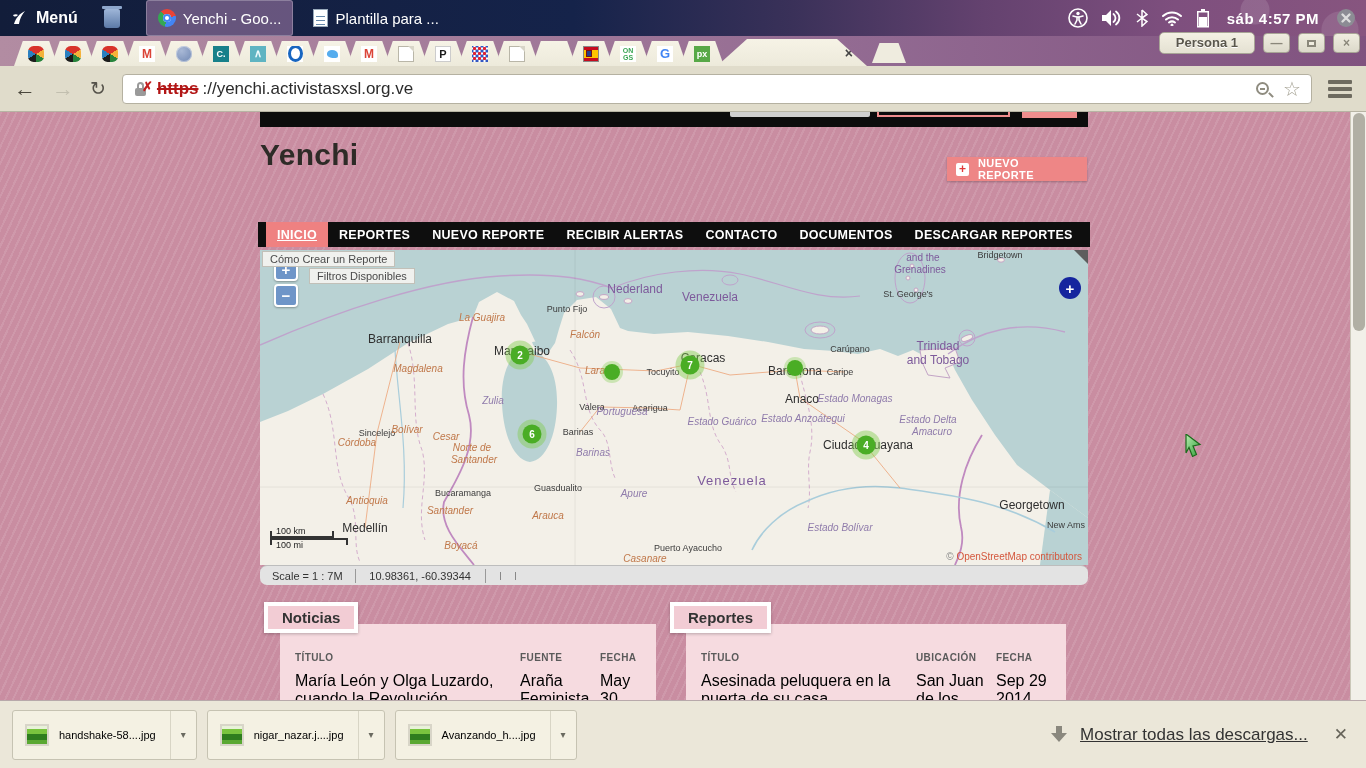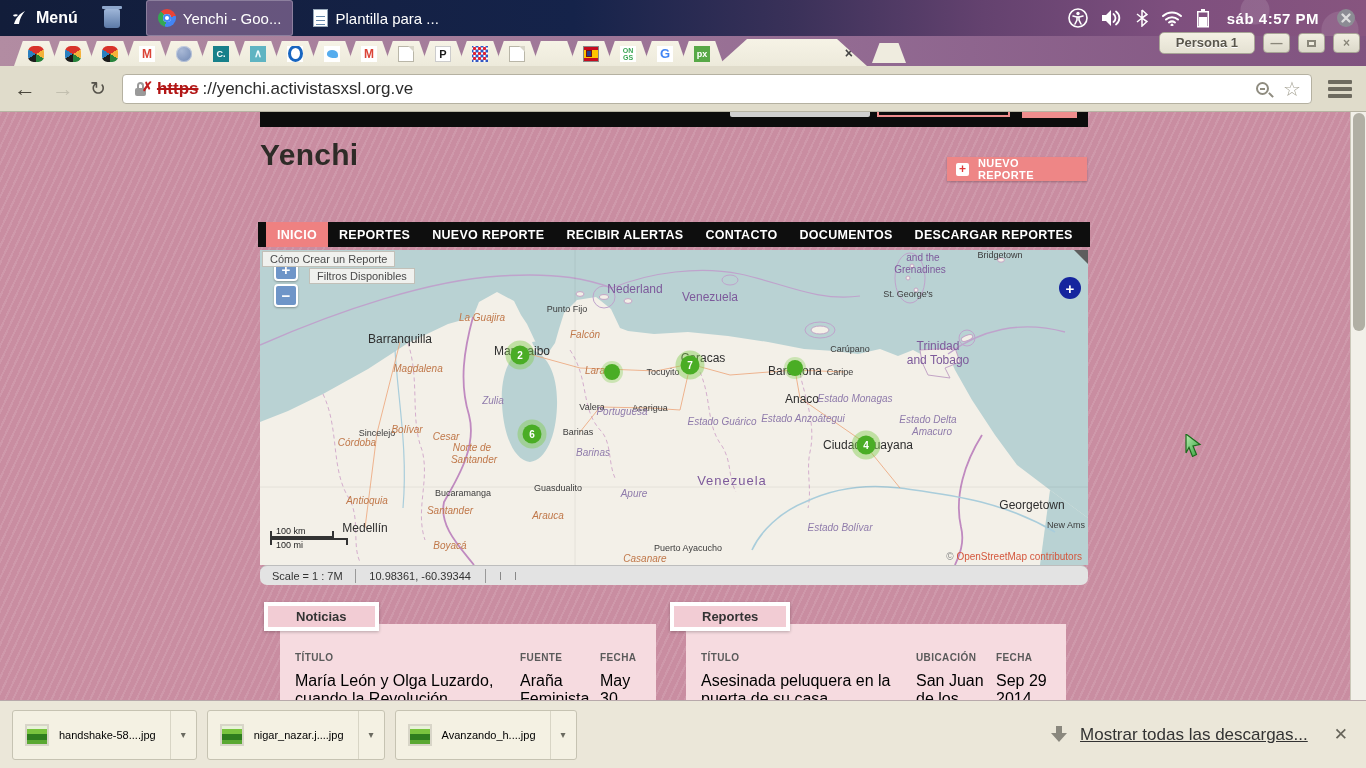--- a/index.html
+++ b/index.html
@@ -108,21 +108,21 @@
   #page-subtitle{position:absolute;left:0;top:64px;font-family:"DejaVu Serif",serif;font-style:italic;
     font-size:18px;color:#8a7340;}
   #new-report-btn{position:absolute;right:1px;top:45px;width:140px;height:24px;background:#ee8686;
     display:flex;align-items:center;gap:9px;padding:0 9px;box-shadow:0 1px 2px rgba(0,0,0,.25);}
   .plus-box{width:13px;height:13px;background:#fff;border-radius:2px;color:#e03a3a;font-weight:bold;font-size:12px;
     display:flex;align-items:center;justify-content:center;line-height:1;}
   #new-report-btn span.lbl{color:#fff;font-size:11px;font-weight:bold;letter-spacing:.4px;}
   #mainnav{position:absolute;left:-2px;top:110px;width:832px;height:25px;background:#0e0e0e;
     display:flex;align-items:stretch;padding-left:8px;}
   .nav-item{display:flex;align-items:center;padding:0 11px;color:#fff;font-size:12.5px;font-weight:bold;letter-spacing:.3px;}
-  .nav-item.active{background:#ef8181;}
+  .nav-item.active{background:#ef8181;text-decoration:underline;}
 
   
   #map{position:absolute;left:0;top:138px;width:828px;height:315px;background:#f3f0e8;overflow:hidden;}
   #map svg.geo{position:absolute;left:0;top:0;}
   .mlabel{position:absolute;transform:translate(-50%,-50%);white-space:nowrap;pointer-events:none;}
   .city-lg{font-size:12px;color:#2e2e2e;}
   .city-sm{font-size:9px;color:#3c3c3c;}
   .state-o{font-size:10px;font-style:italic;color:#c0784a;}
   .state-p{font-size:10px;font-style:italic;color:#8f7bab;}
   .country{font-size:12px;color:#7d5a9b;}
@@ -152,21 +152,21 @@
     border-top:1px solid #bdbdbd;display:flex;align-items:center;font-size:11px;color:#333;border-radius:7px;}
   .status-seg{padding:0 12px;height:14px;line-height:14px;border-right:1px solid #999;}
   .status-seg.coords{min-width:130px;text-align:center;}
   .status-tick{width:1px;height:8px;background:#888;margin-left:14px;}
 
   
   .section{position:absolute;top:490px;height:166px;}
   #sec-noticias{left:4px;width:392px;}
   #sec-reportes{left:410px;width:396px;}
   .sec-head{position:absolute;left:0;top:0;z-index:2;background:#f2ccd4;border:4px solid #fff;
-    padding:3px 28px;font-size:13px;font-weight:bold;color:#333;box-shadow:0 1px 3px rgba(0,0,0,.25);}
+    padding:3px 14px;font-size:15px;font-weight:bold;color:#333;box-shadow:0 1px 3px rgba(0,0,0,.25);}
   .sec-panel{position:absolute;left:16px;top:22px;right:0;height:112px;background:#f6dbe0;padding:28px 10px 0 15px;}
   .sec-grid{display:grid;column-gap:10px;align-items:start;}
   #sec-noticias .sec-grid{grid-template-columns:215px 70px auto;}
   #sec-reportes .sec-grid{grid-template-columns:205px 70px auto;}
   .sec-grid .hd{font-size:10px;font-weight:bold;color:#5a5a5a;letter-spacing:.4px;}
   .sec-row{margin-top:9px;padding-bottom:10px;border-bottom:2px solid #fff;}
 
   
   #scrollbar{position:absolute;left:1350px;top:112px;width:16px;height:588px;background:#f2f0e9;border-left:1px solid #cac7b8;}
   #scroll-thumb{position:absolute;left:2px;top:1px;width:12px;height:218px;background:#b1afa4;border-radius:6px;}
@@ -459,21 +459,21 @@
             <div class="mlabel state-o" style="left: 214px; top: 209px;">Santander</div>
             <div class="mlabel state-o" style="left: 107px; top: 250px;">Antioquia</div>
             <div class="mlabel city-sm" style="left: 203px; top: 243px;">Bucaramanga</div>
             <div class="mlabel city-sm" style="left: 298px; top: 238px;">Guasdualito</div>
             <div class="mlabel state-p" style="left: 374px; top: 243px;">Apure</div>
             <div class="mlabel state-o" style="left: 190px; top: 260px;">Santander</div>
             <div class="mlabel state-o" style="left: 288px; top: 265px;">Arauca</div>
             <div class="mlabel city-lg" style="left: 105px; top: 278px;">Medellín</div>
             <div class="mlabel country-lg" style="left: 472px; top: 230px;">Venezuela</div>
             <div class="mlabel state-p" style="left: 580px; top: 277px;">Estado Bolívar</div>
-            <div class="mlabel state-o" style="left: 190px; top: 295px;">Boyacá</div>
+            <div class="mlabel state-o" style="left: 201px; top: 295px;">Boyacá</div>
             <div class="mlabel state-o" style="left: 385px; top: 308px;">Casanare</div>
             <div class="mlabel city-sm" style="left: 428px; top: 298px;">Puerto Ayacucho</div>
             <div class="mlabel city-lg" style="left: 772px; top: 255px;">Georgetown</div>
             <div class="mlabel city-sm" style="left: 806px; top: 275px;">New Ams</div>
           </div>
         <div id="markers-holder">
             <div class="marker" style="left: 260px; top: 105px;">2</div>
             <div class="marker dot" style="left: 352px; top: 122px;"></div>
             <div class="marker" style="left: 430px; top: 115px;">7</div>
             <div class="marker dot" style="left: 535px; top: 118px;"></div>

